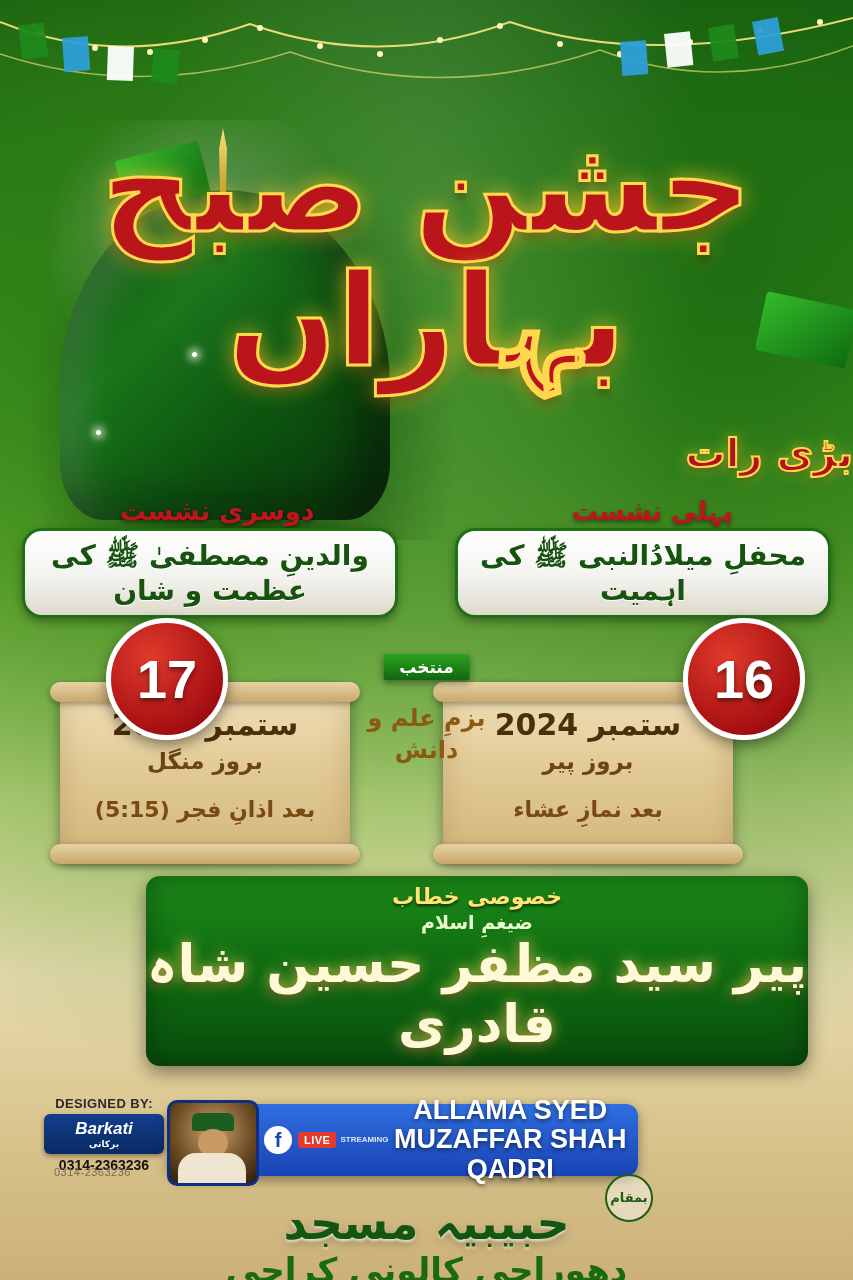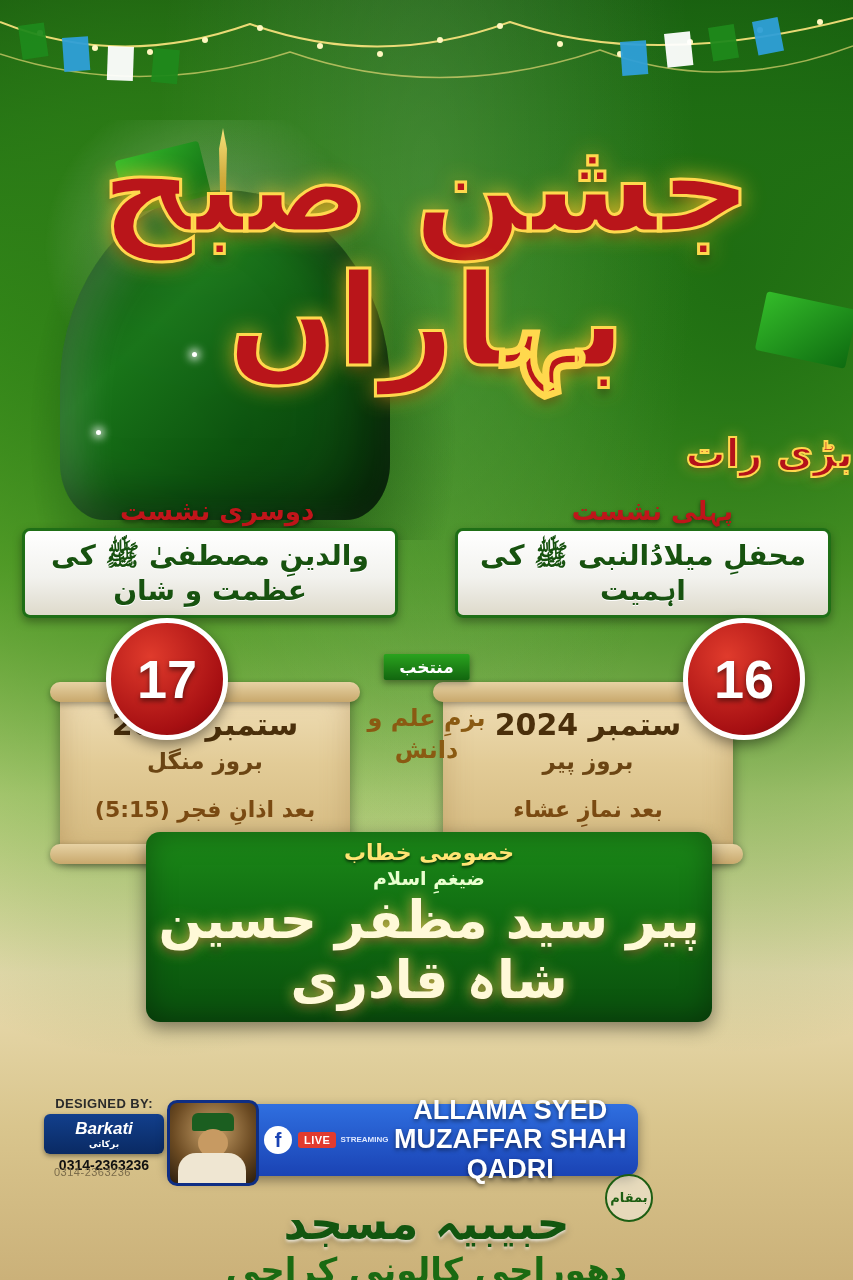--- a/index.html
+++ b/index.html
@@ -56,21 +56,21 @@
     font-size:40px;font-weight:bold;color:#b4121a;
     -webkit-text-stroke:2px #ffd84d;
     text-shadow:0 0 14px rgba(255,210,60,.8),0 3px 6px rgba(0,0,0,.45);
   }
 
   
   .sessions{position:absolute;top:500px;left:0;width:853px;height:130px;}
   .session{
     position:absolute;top:28px;width:370px;height:84px;
     background:linear-gradient(180deg,#ffffff 0%,#f2f2ee 55%,#dedacb 100%);
-    border:3px solid #1f6f16;border-radius:8px;
+    border:3px solid #1f6f16;border-radius:20px;
     box-shadow:0 4px 10px rgba(0,0,0,.35);
     display:flex;align-items:center;justify-content:center;
   }
   .session.right{right:22px;}
   .session.left{left:22px;}
   .session-text{
     font-size:28px;font-weight:bold;color:#17520f;
     text-shadow:0 1px 0 #fff;padding:0 10px;text-align:center;line-height:1.25;
   }
   .session-tag{
@@ -118,21 +118,21 @@
   }
   .mid-flag{
     position:absolute;left:50%;transform:translateX(-50%);top:14px;
     background:linear-gradient(180deg,#2aa31e,#12660f);color:#fff;
     padding:3px 16px;border-radius:2px;font-size:17px;font-weight:bold;
     box-shadow:0 3px 7px rgba(0,0,0,.4);
   }
 
   
   .speaker-panel{
-    position:absolute;top:832px;left:146px;width:566px;height:190px;
+    position:absolute;top:876px;left:146px;width:662px;height:190px;
     background:linear-gradient(180deg,#1c8a18 0%,#0f6a11 50%,#0a4f0d 100%);
     border:5px solid #f2d濃;border-radius:14px;
     border-color:#f0d257;
     box-shadow:0 6px 18px rgba(0,0,0,.45), inset 0 0 30px rgba(0,0,0,.35);
     text-align:center;
   }
   .speaker-kicker{margin-top:8px;font-size:22px;font-weight:bold;color:#ffe473;text-shadow:0 2px 3px rgba(0,0,0,.6);}
   .speaker-small{font-size:19px;font-weight:bold;color:#e9ffcf;margin-top:2px;}
   .speaker-name{
     font-size:52px;font-weight:bold;color:#fff9d8;line-height:1.15;margin-top:2px;

